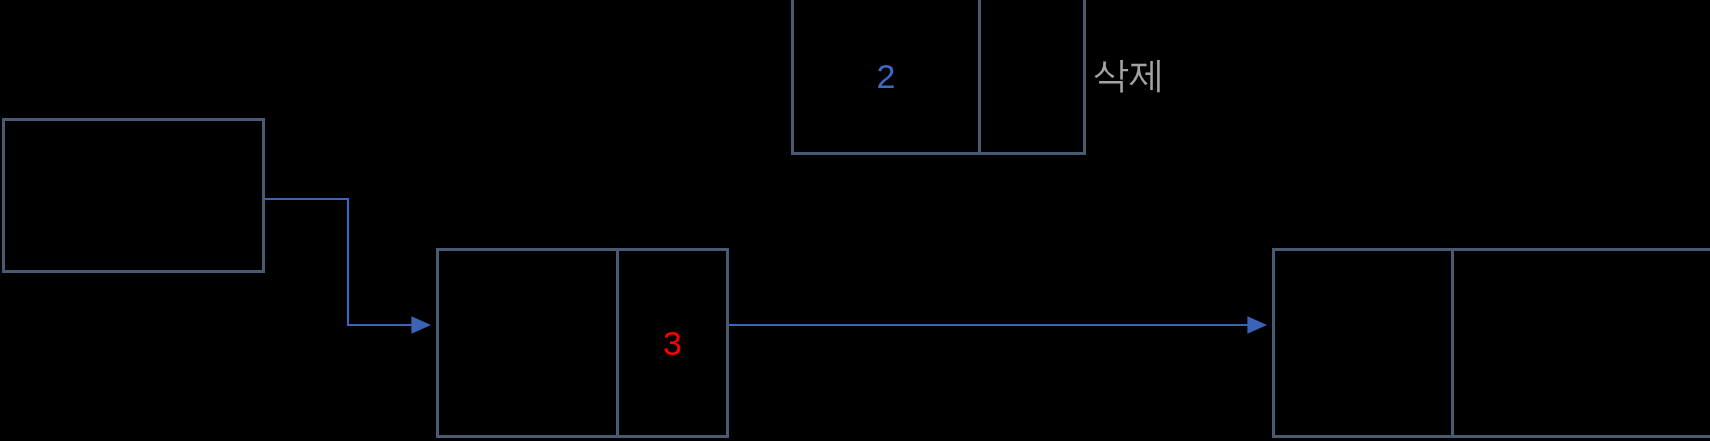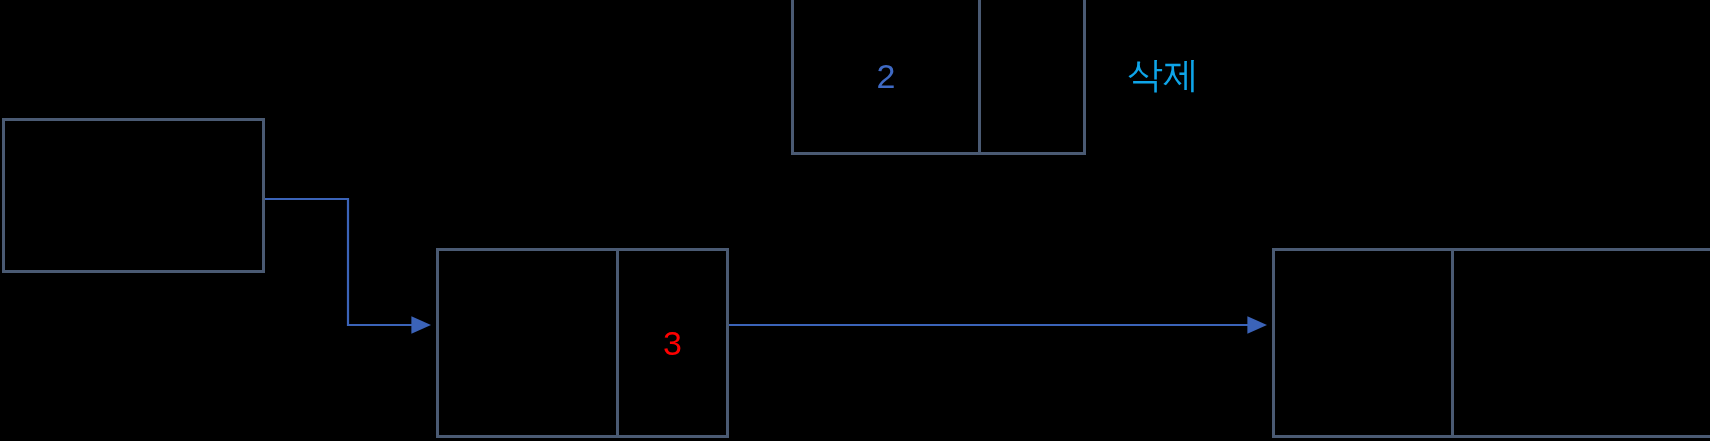--- a/index.html
+++ b/index.html
@@ -84,21 +84,21 @@
 
   <div class="node-box" id="node-removed" style="left: 791px; top: -3px; width: 295px; height: 158px; border-color: rgb(74, 90, 115);">
     <div class="cell divider-right" id="removed-cell-0" style="flex: 186 1 0%;">
       <span class="cell-value" id="removed-value-0" style="color: rgb(63, 106, 196);">2</span>
     </div>
     <div class="cell" id="removed-cell-1" style="flex: 103 1 0%;">
       <span class="cell-value" id="removed-value-1"></span>
     </div>
   </div>
 
-  <div class="label-text" id="label-delete" style="left: 1127px; top: 57px; color: #0ea5e9;">삭제</div>
+  <div class="label-text" id="label-delete" style="left: 1093px; top: 57px; color: #a3a3a3;">삭제</div>
 
   <div class="node-box" id="node-current" style="left: 436px; top: 248px; width: 293px; height: 190px; border-color: rgb(74, 90, 115);">
     <div class="cell divider-right" id="current-cell-0" style="flex: 179 1 0%;">
       <span class="cell-value" id="current-value-0"></span>
     </div>
     <div class="cell" id="current-cell-1" style="flex: 108 1 0%;">
       <span class="cell-value" id="current-value-1" style="color: rgb(255, 0, 0);">3</span>
     </div>
   </div>
 

